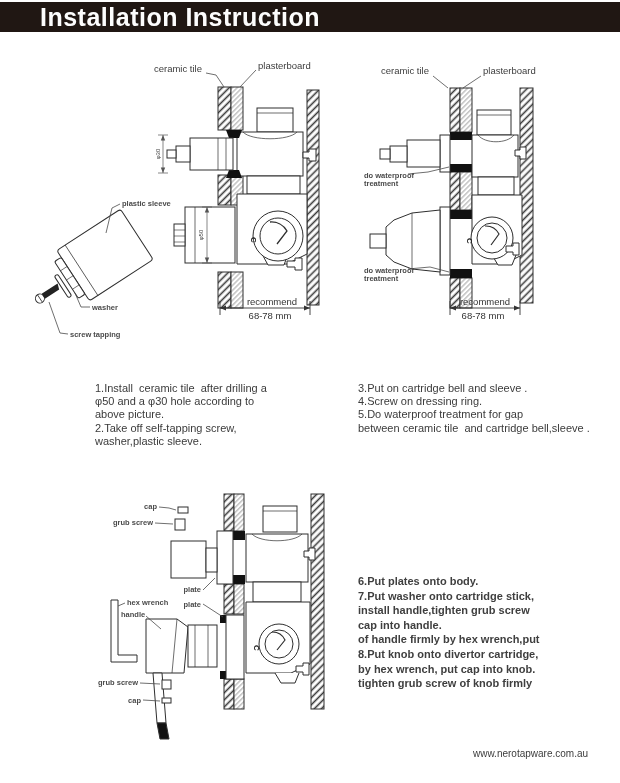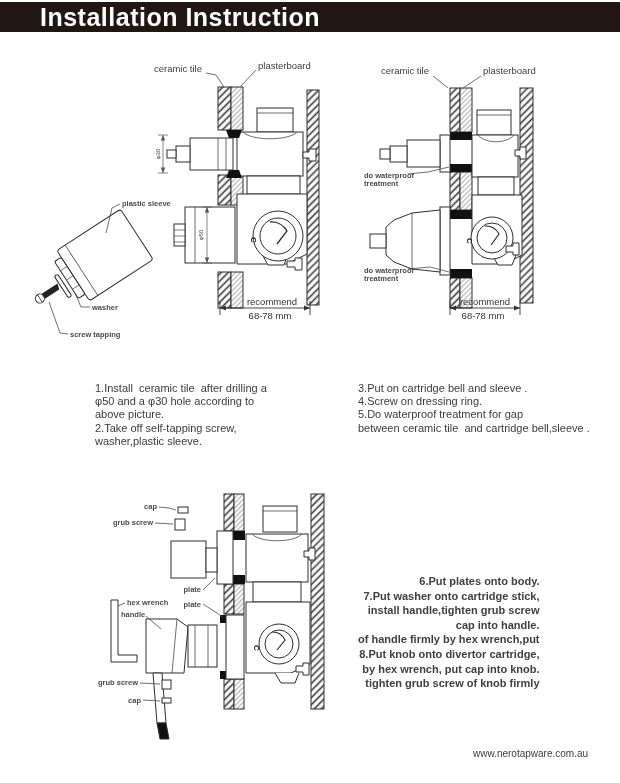--- a/index.html
+++ b/index.html
@@ -7,21 +7,21 @@
   .page { position:relative; width:620px; height:783px; background:#ffffff; overflow:hidden; }
   .header-bar { position:absolute; left:0; top:2px; width:620px; height:30px; background:#201713; display:flex; align-items:center; }
   .header-bar h1 { color:#fdfdfd; font-size:25px; font-weight:bold; padding-left:40px; letter-spacing:0.5px; font-family:"Liberation Sans",sans-serif; }
   .diagram { position:absolute; }
   .d1 { left:30px; top:50px; }
   .d2 { left:350px; top:50px; }
   .d3 { left:55px; top:476px;margin-left:36px; }
   .tblock { position:absolute; color:#3b3b3b; font-size:11px; }
   .tb1 { left:71px; top:382px; line-height:13.2px;margin-left:24px; }
   .tb2 { left:358px; top:382px; line-height:13.2px; }
-  .tb3 { left:358px; top:574px; line-height:14.6px; font-weight:bold; color:#3f3f3f;text-align:right; }
+  .tb3 { left:358px; top:574px; line-height:14.6px; font-weight:bold; color:#3f3f3f; }
   .tline { white-space:pre; }
   .footer-url { position:absolute; left:473px; top:748px; font-size:10px; color:#3c3c3c; }
   svg text { font-family:"Liberation Sans", sans-serif; fill:#4a4a4a; }
   .lbl { font-size:7.5px; font-weight:bold; }
   .lbl-big { font-size:9.5px; font-weight:normal; fill:#3c3c3c; }
   .dimtxt { font-size:6px; fill:#444; }
   .rec { font-size:9.5px; fill:#333; }
   .cmark { font-size:8px; font-weight:bold; fill:#222; }
 </style>
 </head>

